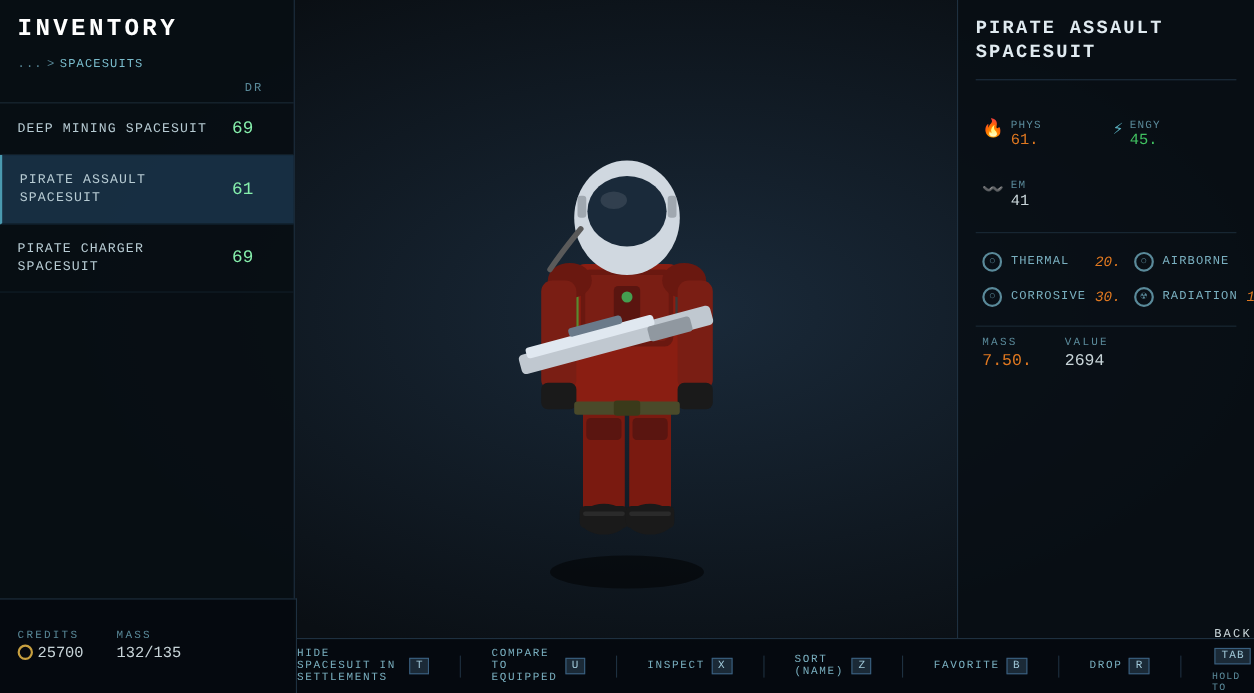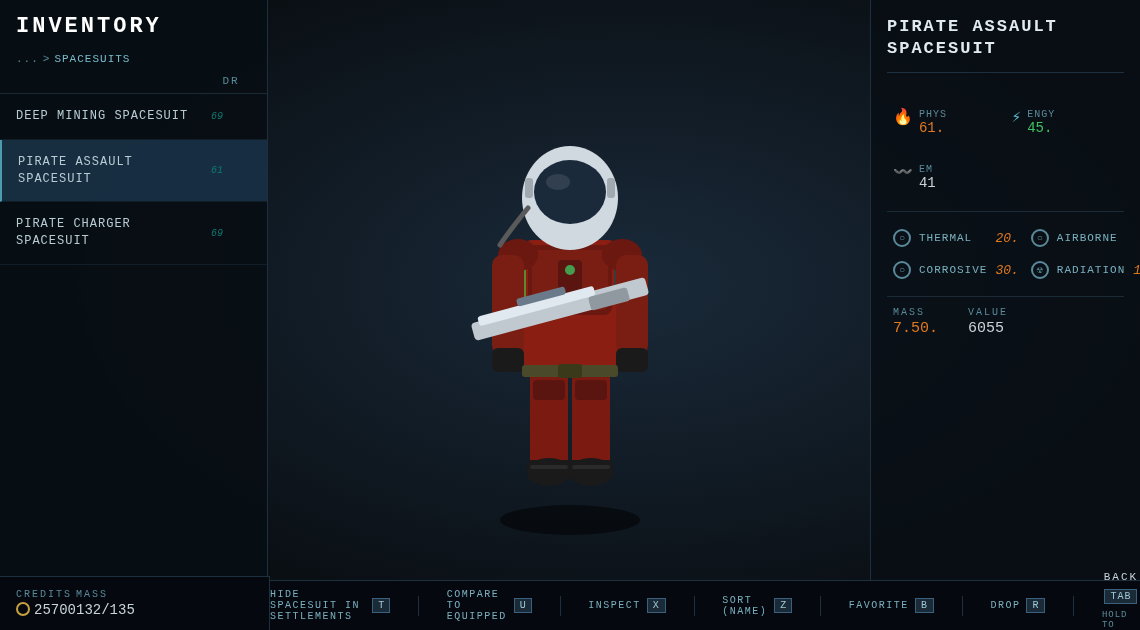--- a/index.html
+++ b/index.html
@@ -89,39 +89,39 @@
       flex: 1;
       font-size: 12px;
       letter-spacing: 1px;
       text-transform: uppercase;
       color: #b8ccd4;
       line-height: 1.4;
     }
 
     .list-item .item-dr {
       width: 40px;
-      font-size: 10px;
-      color: #0f766e;
-      font-style: italic;
+      font-size: 16px;
+      color: #86efac;
     }
 
     
     .bottom-bar {
       position: absolute;
       bottom: 0;
       left: 0;
       width: 270px;
-      height: 54px;
+      height: 86px;
       background: rgba(5, 10, 15, 0.95);
       border-top: 1px solid #1e3040;
       border-right: 1px solid #1e3040;
       z-index: 10;
       display: flex;
       align-items: center;
       padding: 0 16px;
+      gap: 30px;
     }
 
     .stat-block { display: flex; flex-direction: column; }
     .stat-label {
       font-size: 10px;
       letter-spacing: 2px;
       color: #5a8a9a;
       text-transform: uppercase;
     }
     .stat-value {
@@ -524,21 +524,21 @@
     </div>
   </div>
 
   <div class="mass-value-row">
     <div class="mv-block">
       <span class="mv-label">MASS</span>
       <span class="mv-val">7.50.</span>
     </div>
     <div class="mv-block">
       <span class="mv-label">VALUE</span>
-      <span class="mv-val white">6055</span>
+      <span class="mv-val white">2694</span>
     </div>
   </div>
 </div>
 
 <div class="action-bar" id="action-bar">
 <div class="action-btn">
       <span class="action-label">HIDE SPACESUIT IN SETTLEMENTS</span>
       <span class="key-badge">T</span>
     </div>
     <div class="action-sep"></div>

